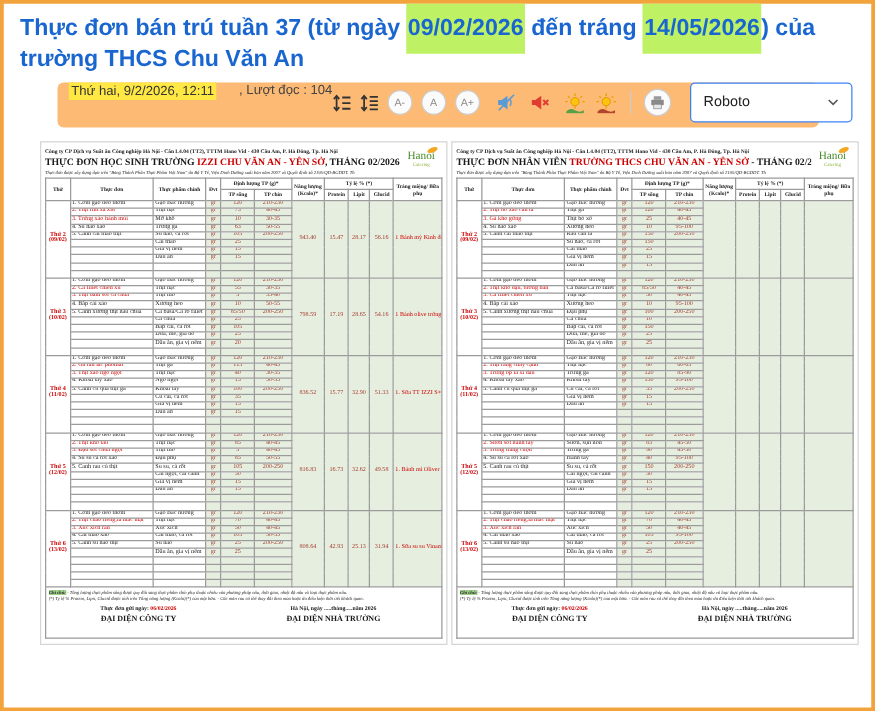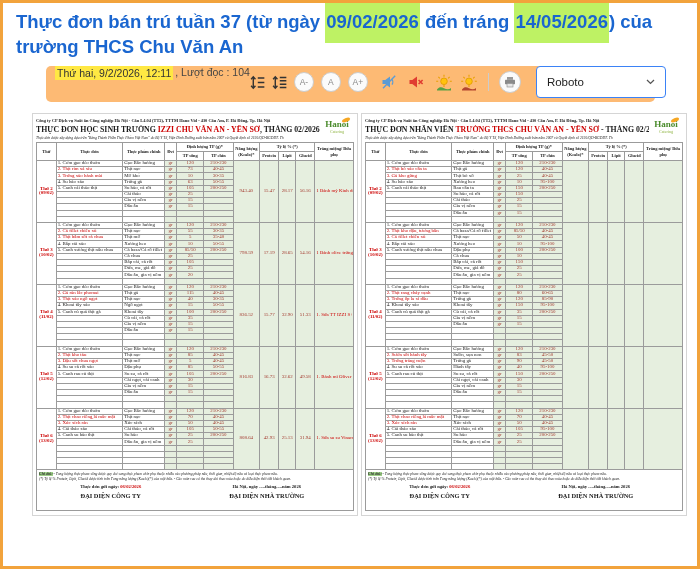--- a/index.html
+++ b/index.html
@@ -2,35 +2,35 @@
 <html><head>
 <meta charset="utf-8">
 <style>
   *{margin:0;padding:0;box-sizing:border-box}
   html,body{width:700px;height:569px}
   body{background:#fff;border:3px solid #f2a33c;font-family:"Liberation Sans",sans-serif;overflow:hidden;position:relative}
   .title{margin:6px 14px 0 13px;font-size:18.5px;font-weight:bold;color:#1a66d0;line-height:25px;letter-spacing:0}
   .hl{background:#bef264;padding:11px 1px}
   .toolbar{margin:7px 42px 0 43px;height:36px;background:#fdba74;border-radius:5px;display:flex;align-items:flex-start;padding:0 9px;font-size:10.5px;color:#444}
   .tdate{background:#ffe843;padding:1px 2px;color:#333;white-space:nowrap}
-  .treads{margin-left:2px;white-space:nowrap}
+  .treads{margin-left:18px;white-space:nowrap}
   .ticons{display:flex;align-items:center;gap:7px;margin-left:auto}
   .ibtn{display:flex;align-items:center;justify-content:center;cursor:pointer}
   .abtn{width:20px;height:20px;border:1px solid #ccc;border-radius:50%;background:#fbfbfb;color:#888;font-size:8.5px;display:flex;align-items:center;justify-content:center;cursor:pointer;flex:none}
   .sep{width:1px;height:18px;background:#ccc;margin:0 3px}
   .fontsel{width:130px;height:30px;border:1px solid #3b82f6;border-radius:4px;background:#fff;display:flex;align-items:center;justify-content:space-between;padding:15px 10px;font-size:11.5px;color:#222;margin-left:8px;cursor:pointer;flex:none}
   .tables-wrap{display:flex;gap:3px;margin:11px 10px 0 29px}
   .sheet{width:326px;background:#fff;border:1px solid #d5d5d5;padding:3px 3px 4px;font-family:"Liberation Serif",serif;color:#1a1a1a;flex:none}
   .sheet-head{display:flex}
   .head-left{flex:1;min-width:0}
   .company{font-size:4.4px;font-weight:bold;white-space:nowrap;overflow:hidden;padding:1px 0 2px;color:#222}
   .stitle{font-size:7.8px;font-weight:bold;white-space:nowrap;overflow:hidden;padding-bottom:1px}
   .sred{color:#c00}
   .logo{width:34px;text-align:center;position:relative;flex:none}
-  .lg1{font-size:9px;font-weight:bold;color:#4a8b2c;line-height:10px;margin-top:2px}
+  .lg1{font-size:9px;font-weight:normal;color:#4a8b2c;line-height:10px;margin-top:2px}
   .lg2{font-size:4px;color:#8cb23e}
   .leaf{width:10px;height:6px;position:absolute;top:0;right:3px}
   .note{font-size:3.7px;font-style:italic;white-space:nowrap;overflow:hidden;padding:1px 0 2px;color:#222}
   .grid{width:100%;border-collapse:collapse;table-layout:fixed}
   .grid th,.grid td{border:1px solid #9b9b9b;overflow:hidden}
   .grid th{font-size:4.4px;font-weight:bold;text-align:center;height:9px;padding:0 1px;line-height:1.15;background:#fff}
   .grid td{height:6.2px;font-size:4.9px;line-height:1;padding:0 1px;white-space:nowrap;background:#fff}
   .grid col.c1{width:6.2%}.grid col.c2{width:21%}.grid col.c3{width:13.2%}.grid col.c4{width:3.8%}
   .grid col.c5{width:8.6%}.grid col.c6{width:9.2%}.grid col.c7{width:8.4%}.grid col.c8{width:6%}
   .grid col.c9{width:5.4%}.grid col.c10{width:6%}.grid col.c11{width:12.2%}

